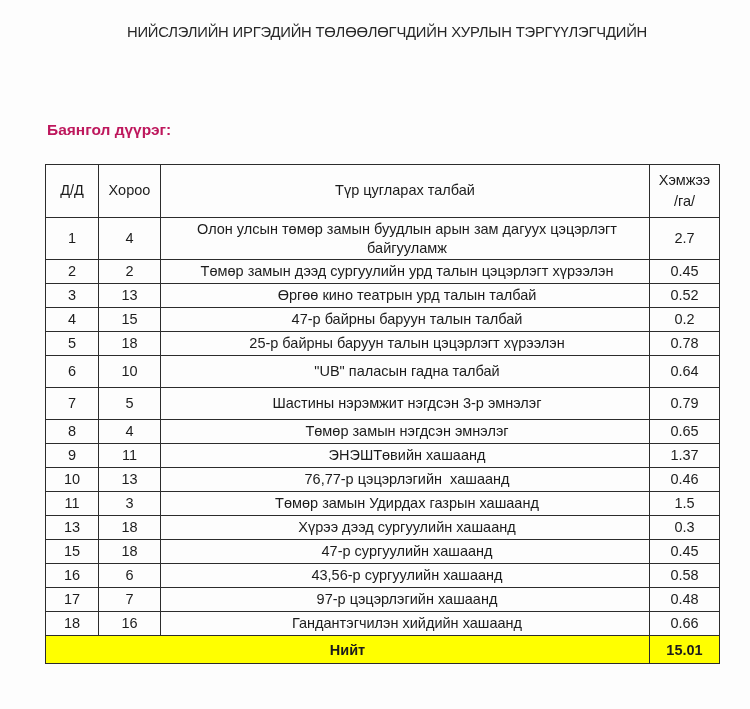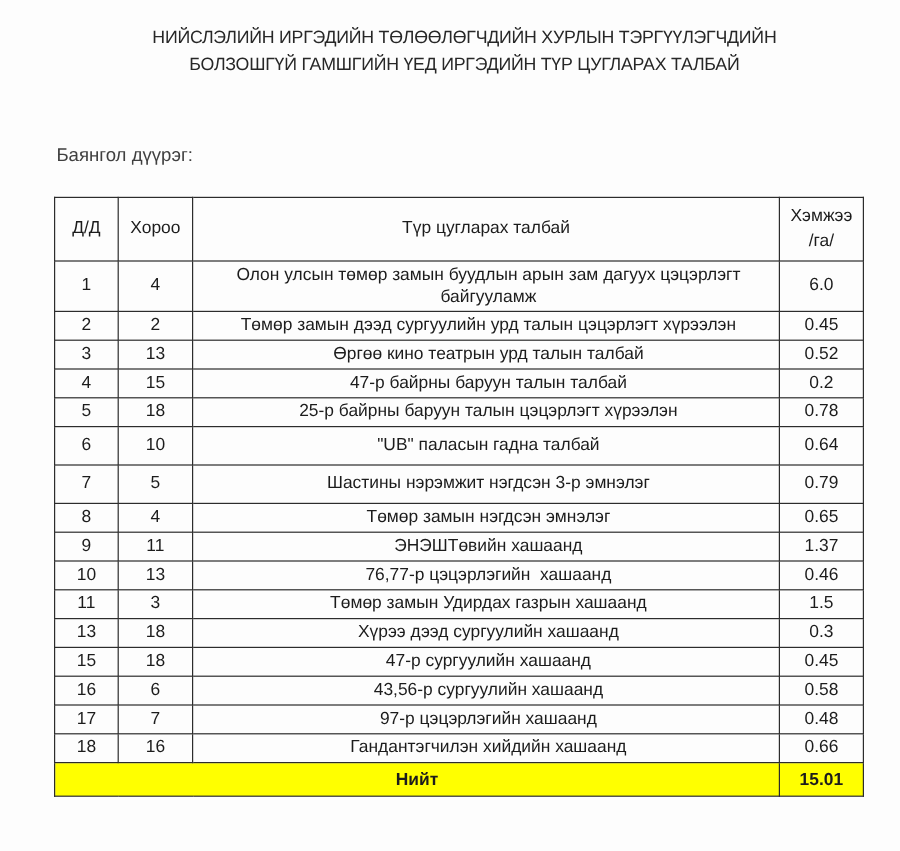--- a/index.html
+++ b/index.html
@@ -26,22 +26,22 @@
     font-size: 14.8px;
     line-height: 22px;
     letter-spacing: -0.2px;
     color: #272727;
   }
   .district-heading {
     position: absolute;
     top: 121px;
     left: 35px;
     font-size: 15.5px;
-    font-weight: normal;
-    color: #404040;
+    font-weight: bold;
+    color: #be185d;
   }
   table.sites {
     position: absolute;
     top: 164px;
     left: 33px;
     width: 674px;
     border-collapse: collapse;
     table-layout: fixed;
     font-size: 14.5px;
     color: #1c1c1c;
@@ -80,21 +80,20 @@
     font-weight: bold;
   }
 </style>
 </head>
 <body>
 
 <div class="page">
 
   <div class="doc-title">
     <div>НИЙСЛЭЛИЙН ИРГЭДИЙН ТӨЛӨӨЛӨГЧДИЙН ХУРЛЫН ТЭРГҮҮЛЭГЧДИЙН</div>
-    <div>БОЛЗОШГҮЙ ГАМШГИЙН ҮЕД ИРГЭДИЙН ТҮР ЦУГЛАРАХ ТАЛБАЙ</div>
   </div>
 
   <div class="district-heading">Баянгол дүүрэг:</div>
 
   <table class="sites">
     <colgroup>
       <col style="width:53px">
       <col style="width:62px">
       <col style="width:489px">
       <col style="width:70px">
@@ -108,21 +107,21 @@
           <div>Хэмжээ</div>
           <div>/га/</div>
         </th>
       </tr>
     </thead>
     <tbody id="table-body">
         <tr>
           <td class="num">1</td>
           <td class="khoroo">4</td>
           <td class="site">Олон улсын төмөр замын буудлын арын зам дагуух цэцэрлэгт байгууламж</td>
-          <td class="area">6.0</td>
+          <td class="area">2.7</td>
         </tr>
         <tr>
           <td class="num">2</td>
           <td class="khoroo">2</td>
           <td class="site">Төмөр замын дээд сургуулийн урд талын цэцэрлэгт хүрээлэн</td>
           <td class="area">0.45</td>
         </tr>
         <tr>
           <td class="num">3</td>
           <td class="khoroo">13</td>

